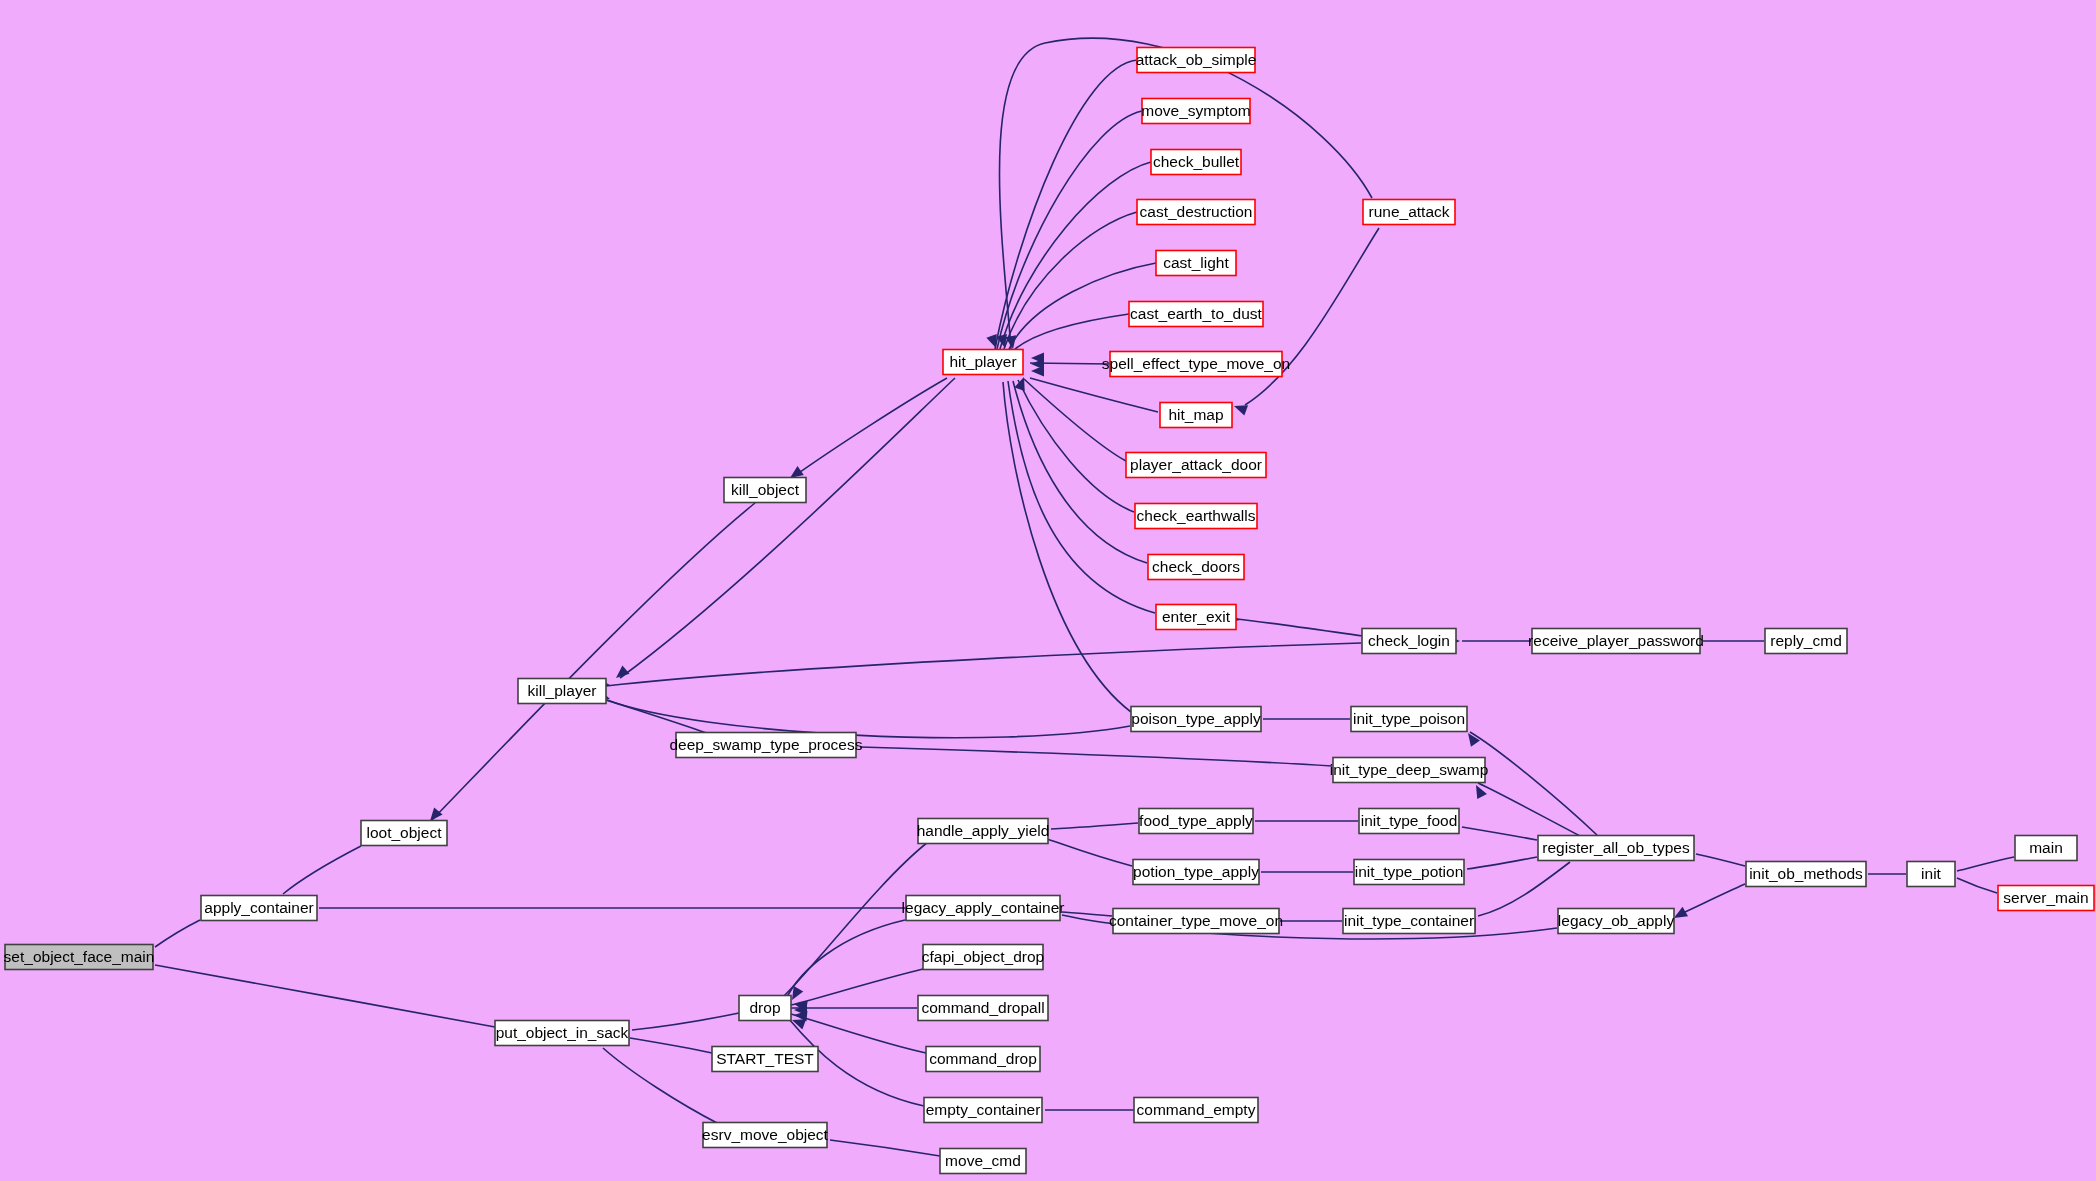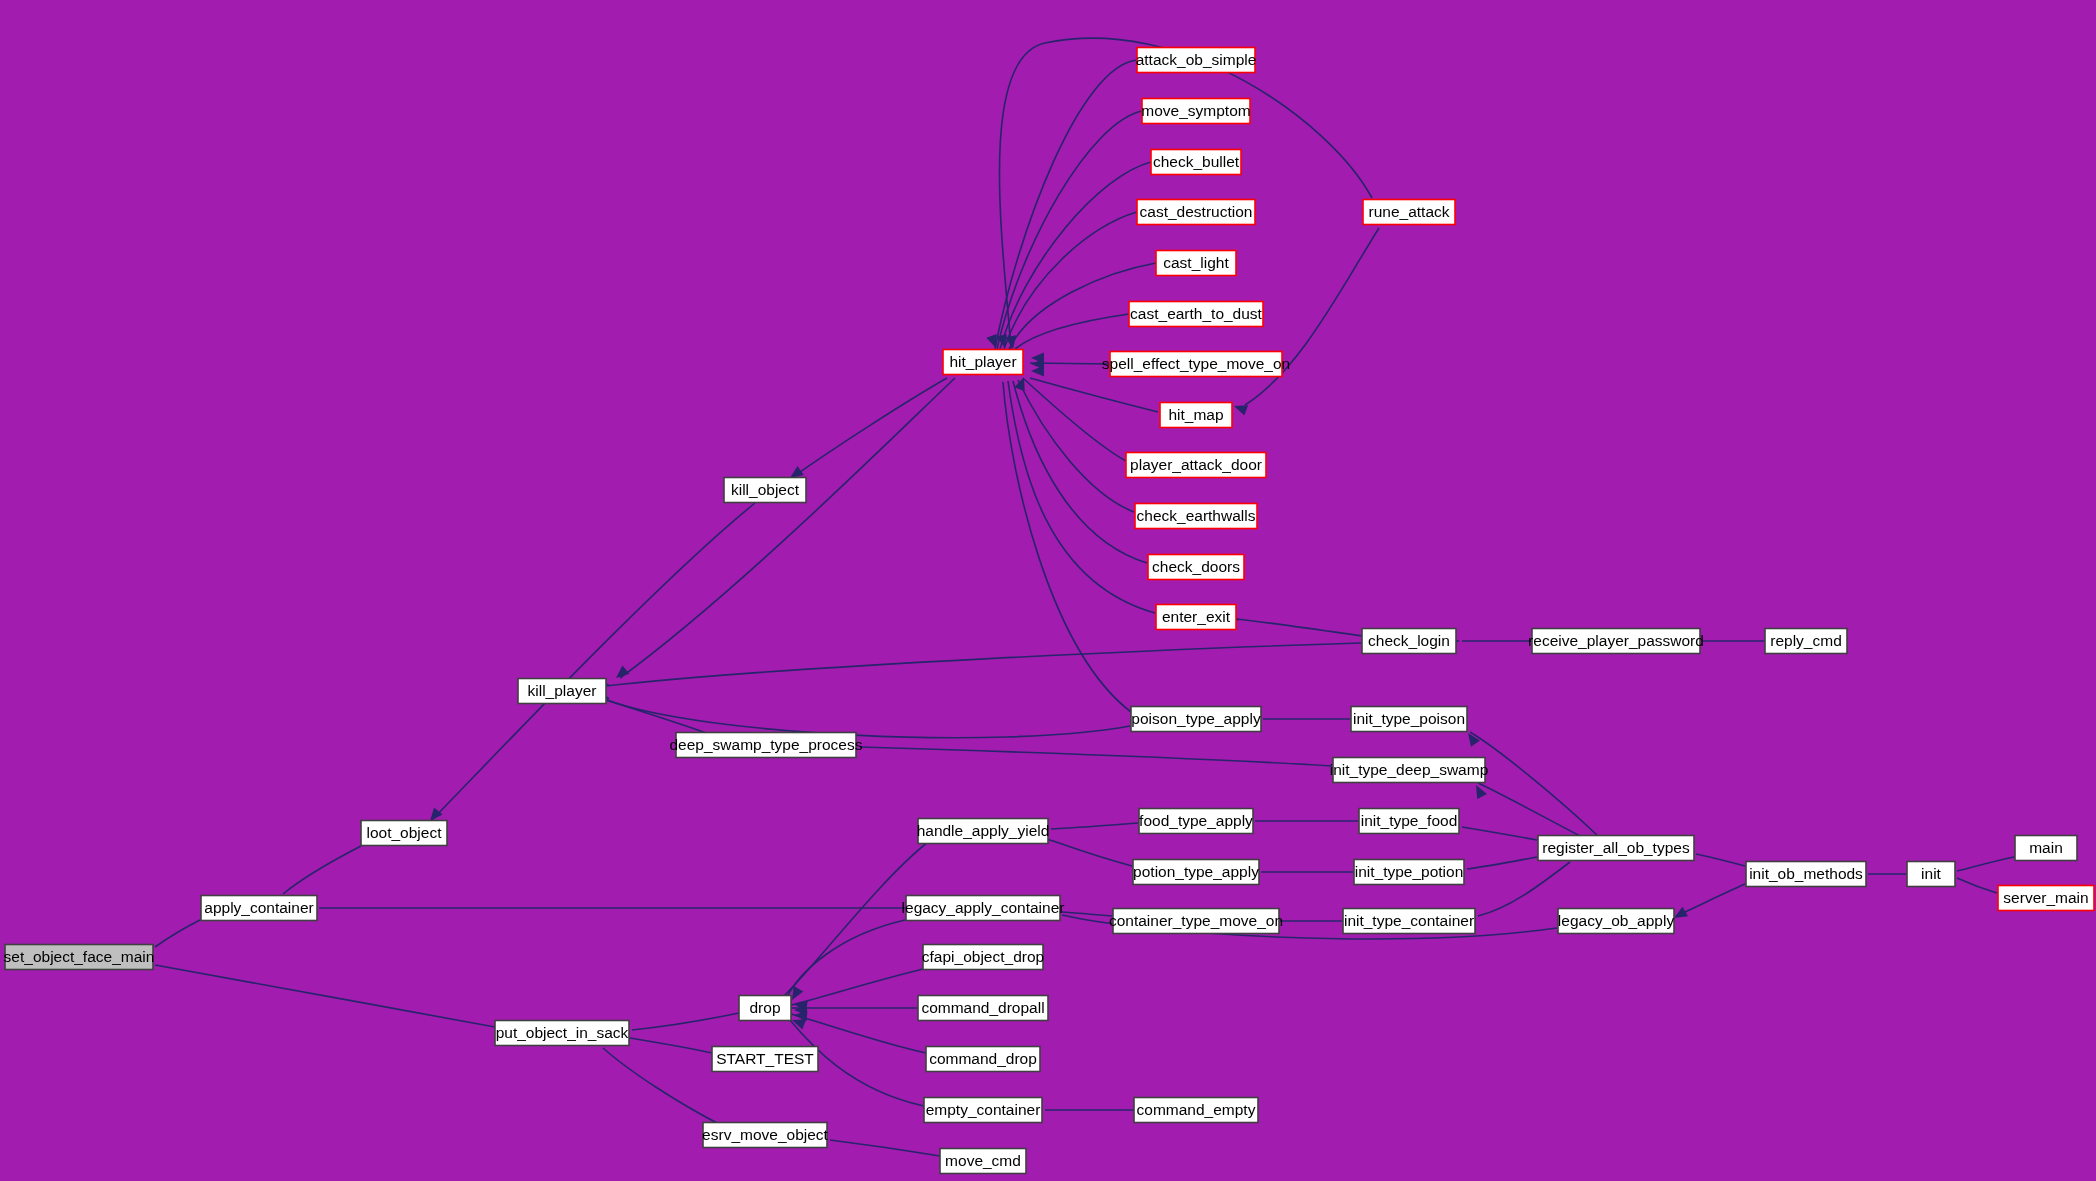--- a/index.html
+++ b/index.html
@@ -4,21 +4,21 @@
 <style>
   html, body {
     margin: 0;
     padding: 0;
     background: #ffffff;
   }
   #graph-root {
     position: relative;
     width: 2096px;
     height: 1181px;
-    background: #a21caf;
+    background: #f0abfc;
     font-family: "Liberation Sans", sans-serif;
     overflow: hidden;
   }
   svg.graph-canvas {
     position: absolute;
     left: 0;
     top: 0;
     width: 2096px;
     height: 1181px;
     display: block;

